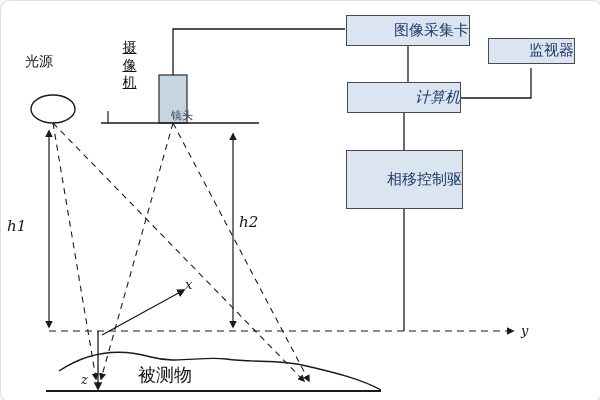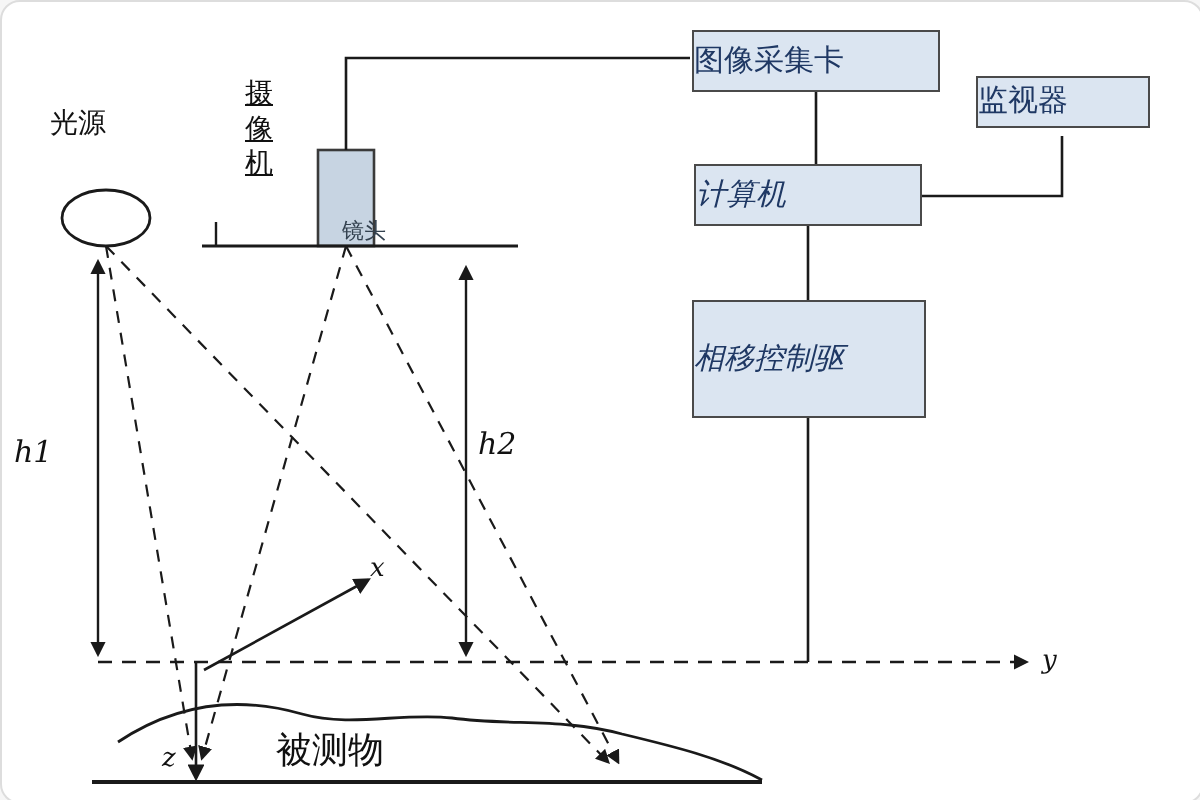--- a/index.html
+++ b/index.html
@@ -5,24 +5,24 @@
   html,body{margin:0;padding:0;background:#f6f6f6;font-family:"DejaVu Sans","Liberation Sans",sans-serif;}
   .stage{position:relative;width:600px;height:400px;margin:0 auto;background:#ffffff;
          border:1px solid #ddd;border-radius:10px;overflow:hidden;}
   svg{position:absolute;left:0;top:0;}
   .lbl{position:absolute;color:#111;white-space:nowrap;}
   .lbl-cjk{font-size:14px;}
   .lbl-vert{width:17px;white-space:normal;word-break:break-all;line-height:1.25;text-align:center;}
   .lbl-small{font-size:11px;color:#33414f;}
   .lbl-math{font-family:"DejaVu Serif","Liberation Serif",serif;font-style:italic;font-size:15px;}
   .lbl-axis{font-family:"DejaVu Serif","Liberation Serif",serif;font-style:italic;font-size:13px;}
-  .box{position:absolute;box-sizing:border-box;display:flex;align-items:center;justify-content:flex-start;
+  .box{position:absolute;box-sizing:border-box;display:flex;align-items:center;justify-content:flex-end;
        background:var(--box-fill,#dbe5f1);border:1px solid var(--box-border,#4a4a4a);
        color:var(--box-text,#1f3864);font-size:15px;text-align:center;line-height:1.3;}
-  .box .wrap{display:block;font-style:italic;}
+  .box .wrap{display:block;}
 </style>
 </head>
 <body>
 
 <div class="stage">
 
   <svg width="600" height="400" viewBox="0 0 600 400">
     <defs>
       <marker id="arrow" viewBox="0 0 10 10" refX="8" refY="5" markerWidth="6.5" markerHeight="6.5" orient="auto-start-reverse">
         <path d="M0,0 L10,5 L0,10 z" fill="#1a1a1a"></path>

